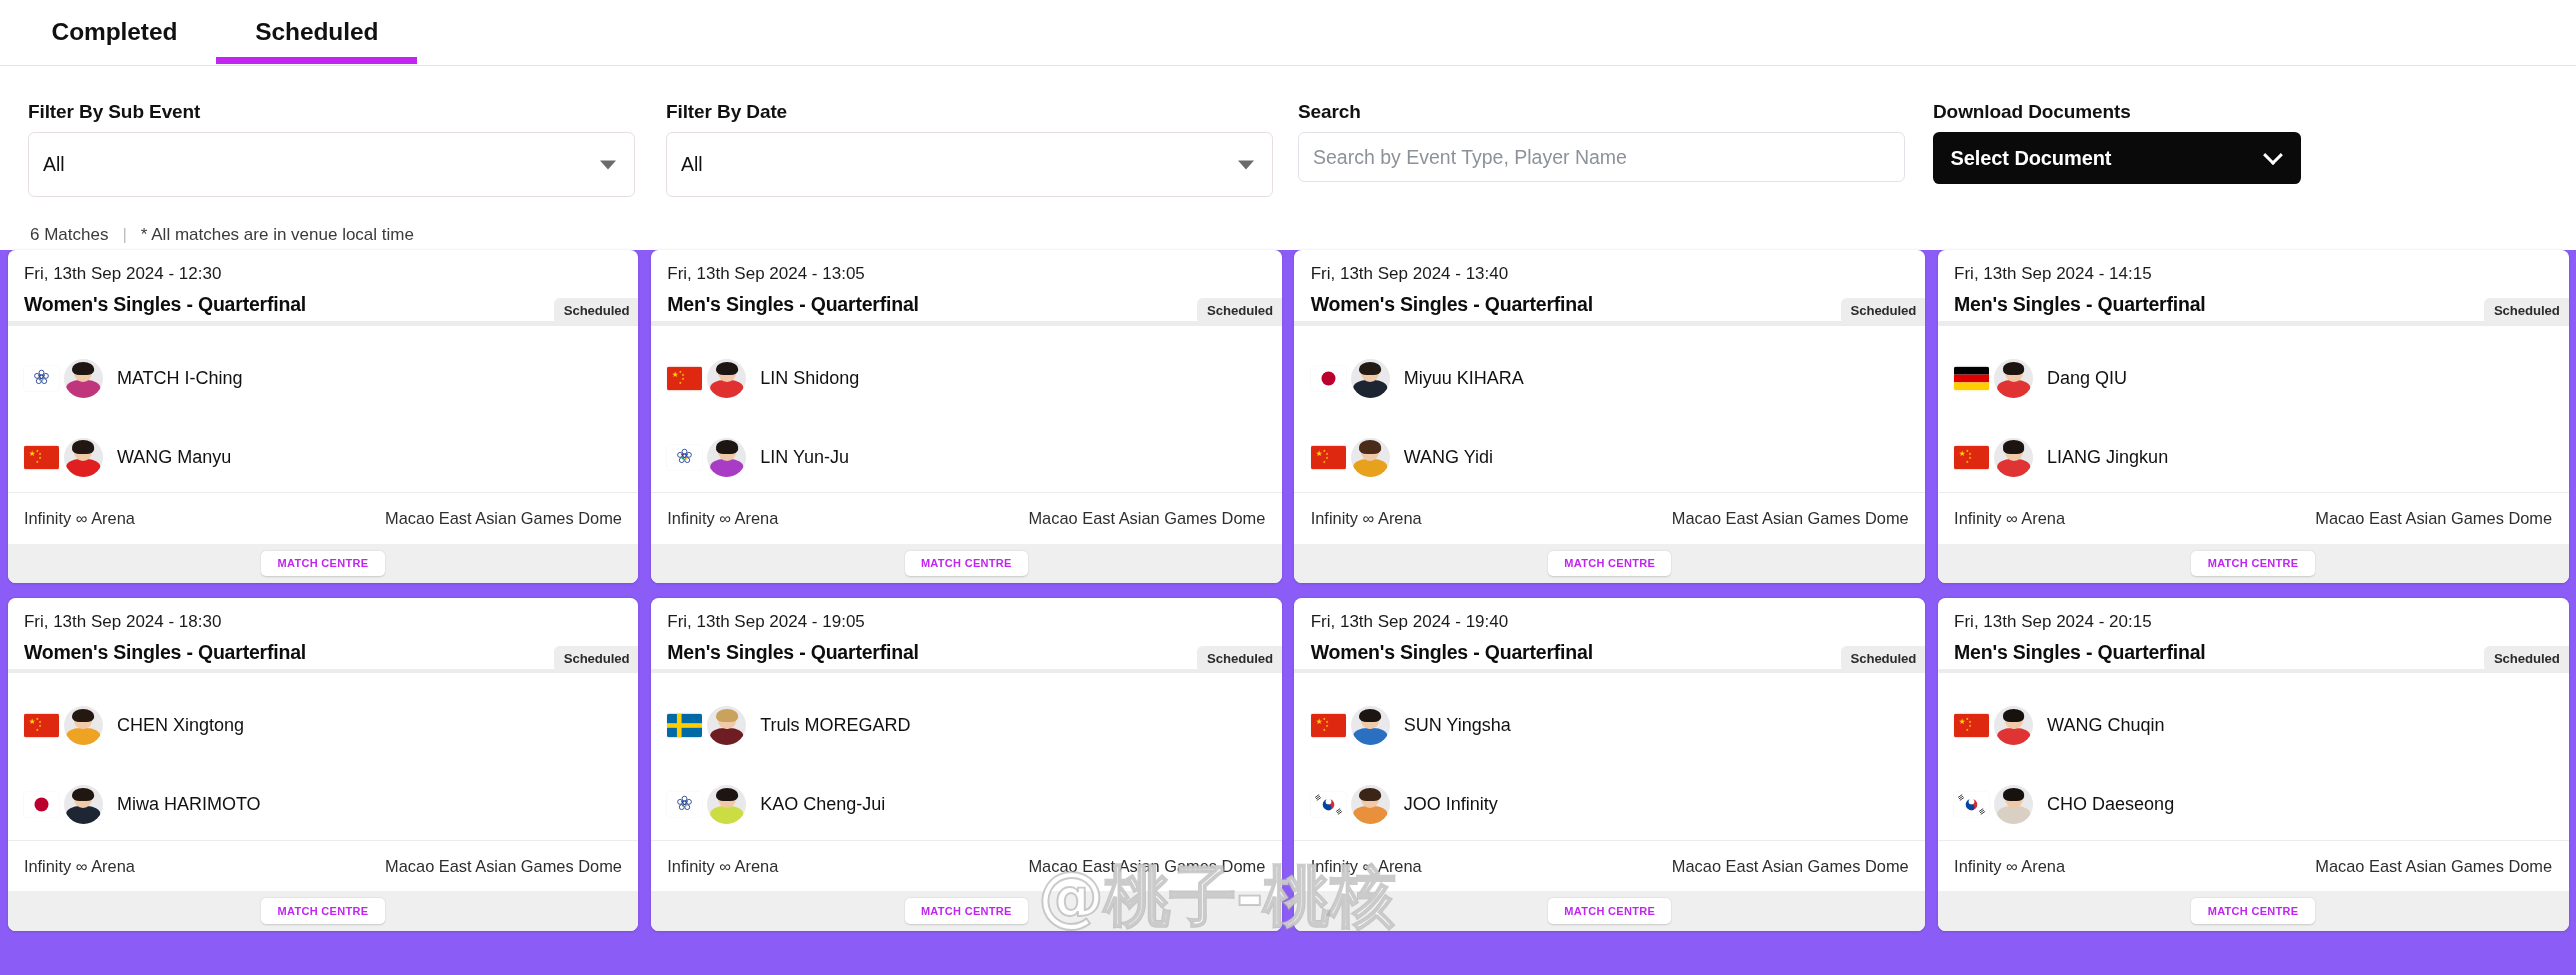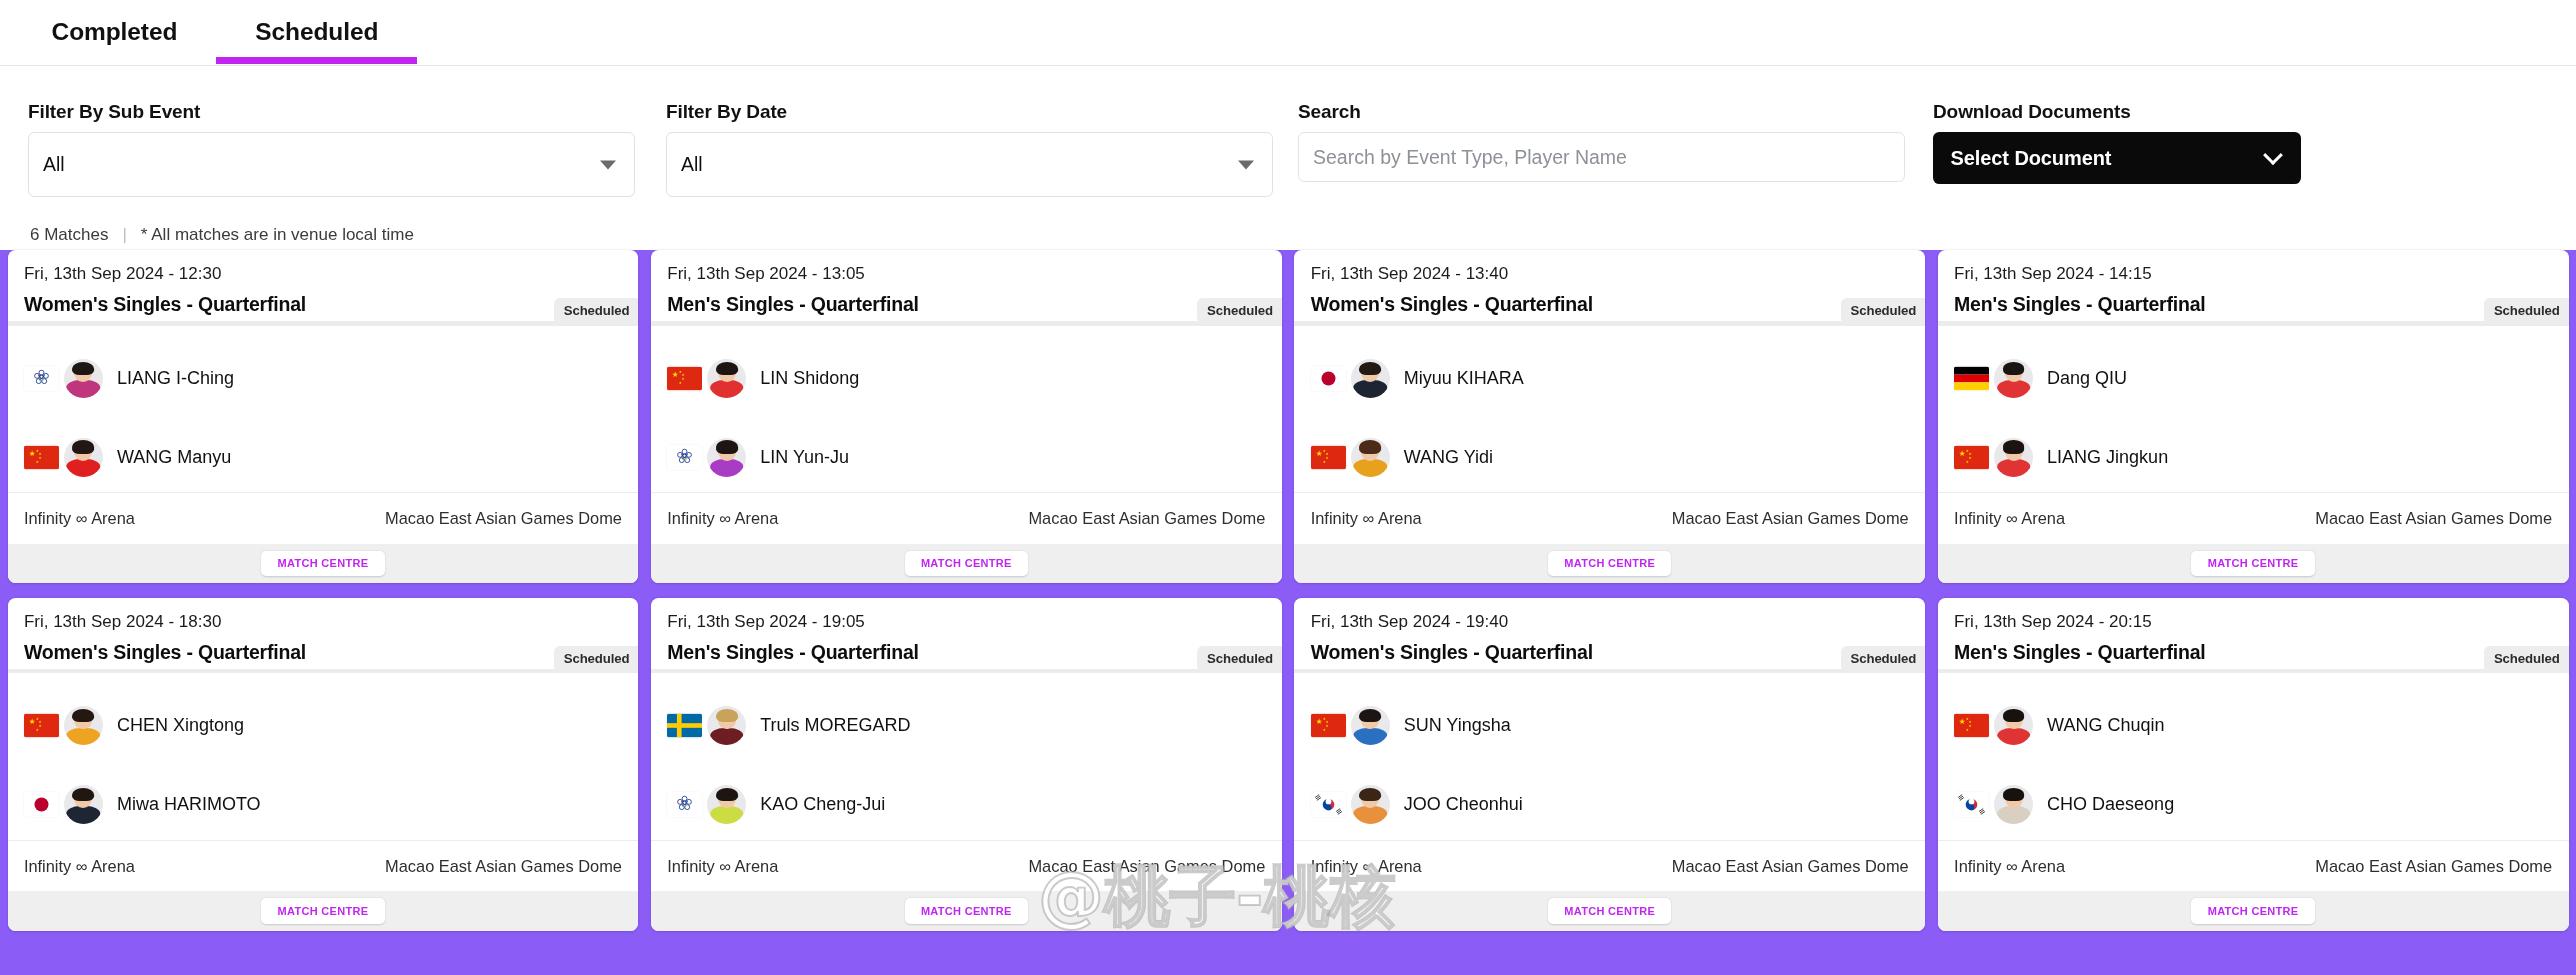--- a/index.html
+++ b/index.html
@@ -398,21 +398,21 @@
                   <circle cx="-4.5" cy="-3" r="1.4" fill="#d5202f"></circle>
                   <circle cx="4.5" cy="-3" r="1.4" fill="#3a6fd8"></circle>
                 </g>
               </svg>
             </span>
             <span class="avatar">
               <span class="body" style="background:#c0367c"></span>
               <span class="head"></span>
               <span class="hair" style="background:#1d1613"></span>
             </span>
-            <span class="player-name">LIANG I-Ching</span>
+            <span class="player-name">MATCH I-Ching</span>
           </div>
           <div class="player-row">
             <span class="flag">
               <svg viewBox="0 0 60 40">
                 <rect width="60" height="40" fill="#de2910"></rect>
                 <text x="8" y="17" font-size="13" fill="#ffde00" font-family="DejaVu Sans">★</text>
                 <text x="20" y="10" font-size="6" fill="#ffde00" font-family="DejaVu Sans">★</text>
                 <text x="25" y="16" font-size="6" fill="#ffde00" font-family="DejaVu Sans">★</text>
                 <text x="25" y="23" font-size="6" fill="#ffde00" font-family="DejaVu Sans">★</text>
                 <text x="20" y="29" font-size="6" fill="#ffde00" font-family="DejaVu Sans">★</text>
@@ -741,21 +741,21 @@
                   <line x1="44.5" y1="34.5" x2="51.5" y2="29.5"></line>
                   <line x1="46" y1="37" x2="53" y2="32"></line>
                 </g>
               </svg>
             </span>
             <span class="avatar">
               <span class="body" style="background:#e8903c"></span>
               <span class="head"></span>
               <span class="hair" style="background:#3b2517"></span>
             </span>
-            <span class="player-name">JOO Cheonhui</span>
+            <span class="player-name">JOO Infinity</span>
           </div>
         </div>
         <div class="venue-row">
           <span>Infinity ∞ Arena</span>
           <span>Macao East Asian Games Dome</span>
         </div>
         <div class="card-foot">
           <button class="match-centre-btn">MATCH CENTRE</button>
         </div>
       </div>

